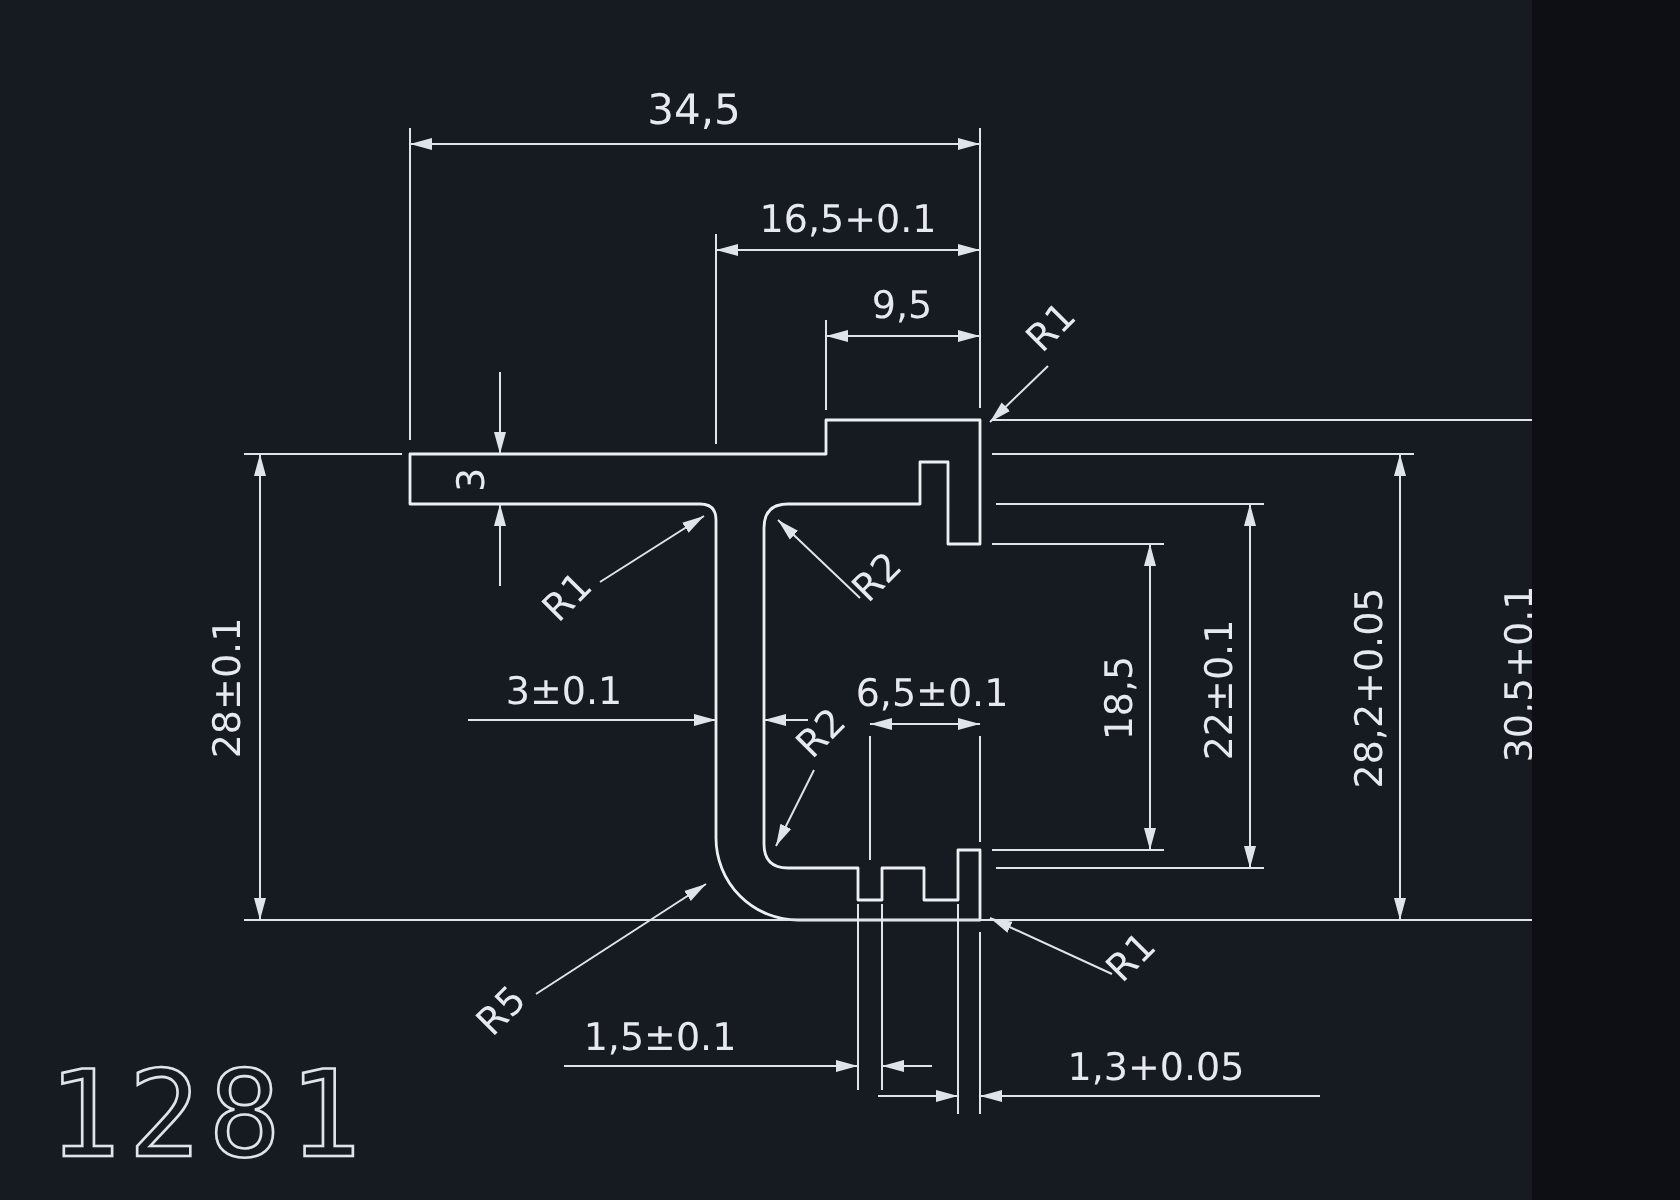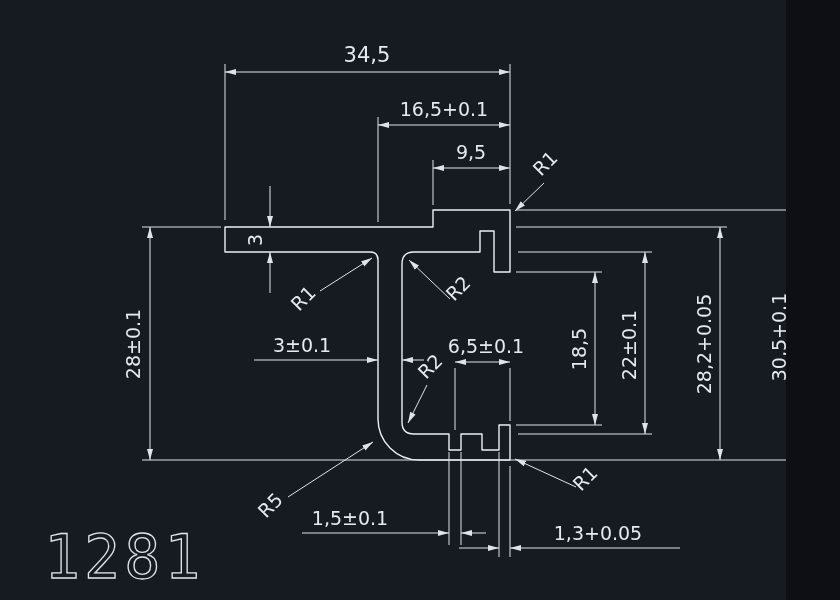--- a/index.html
+++ b/index.html
@@ -2,21 +2,20 @@
 <html><head>
 <meta charset="utf-8">
 <style>
   html,body { margin:0; padding:0; background:#0d0f14; }
   .canvas {
     width:766px; height:600px;
     background:#161a21;
     position:relative;
     font-family:"DejaVu Sans", sans-serif;
     overflow:hidden;
-    padding-left:20px;
   }
   svg { display:block; }
   .geo  { stroke:#edf0f3; stroke-width:1.4; fill:none; stroke-linejoin:round; }
   .ln   { stroke:#dfe4e9; stroke-width:1; fill:none; }
   text  { fill:#e6eaee; font-family:"DejaVu Sans", sans-serif; font-size:19px; }
   .dimtext  { font-size:19px; }
   .bigdim   { font-size:21px; }
   .partnum  {
     font-family:"DejaVu Sans Mono", monospace;
     font-size:60px;

